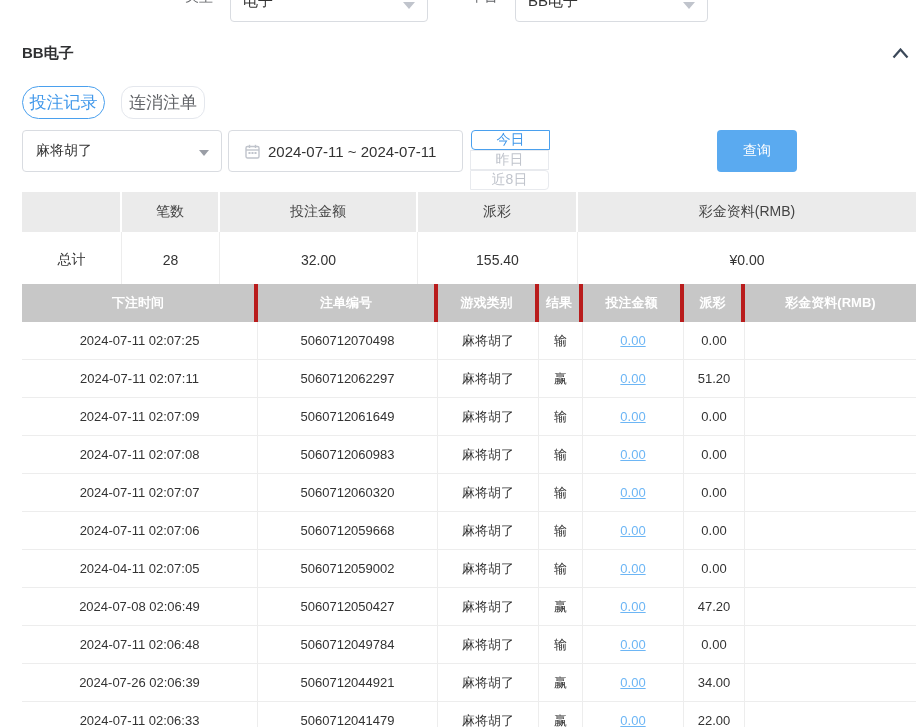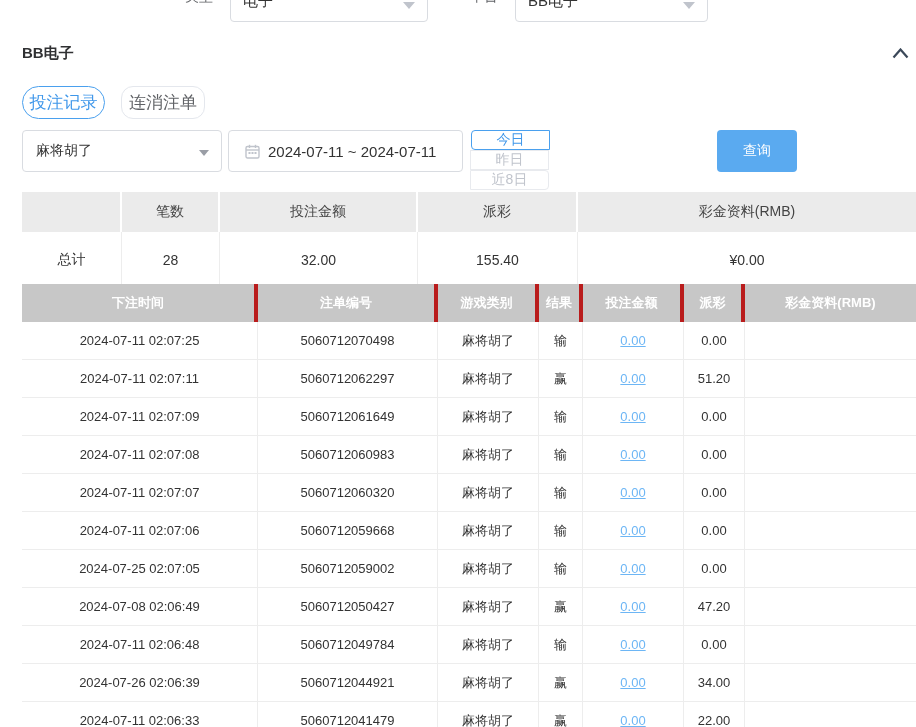--- a/index.html
+++ b/index.html
@@ -234,21 +234,21 @@
         <tr>
           <td>2024-07-11 02:07:06</td>
           <td>5060712059668</td>
           <td>麻将胡了</td>
           <td>输</td>
           <td><a class="amount-link">0.00</a></td>
           <td>0.00</td>
           <td></td>
         </tr>
         <tr>
-          <td>2024-07-25 02:07:05</td>
+          <td>2024-04-11 02:07:05</td>
           <td>5060712059002</td>
           <td>麻将胡了</td>
           <td>输</td>
           <td><a class="amount-link">0.00</a></td>
           <td>0.00</td>
           <td></td>
         </tr>
         <tr>
           <td>2024-07-08 02:06:49</td>
           <td>5060712050427</td>

